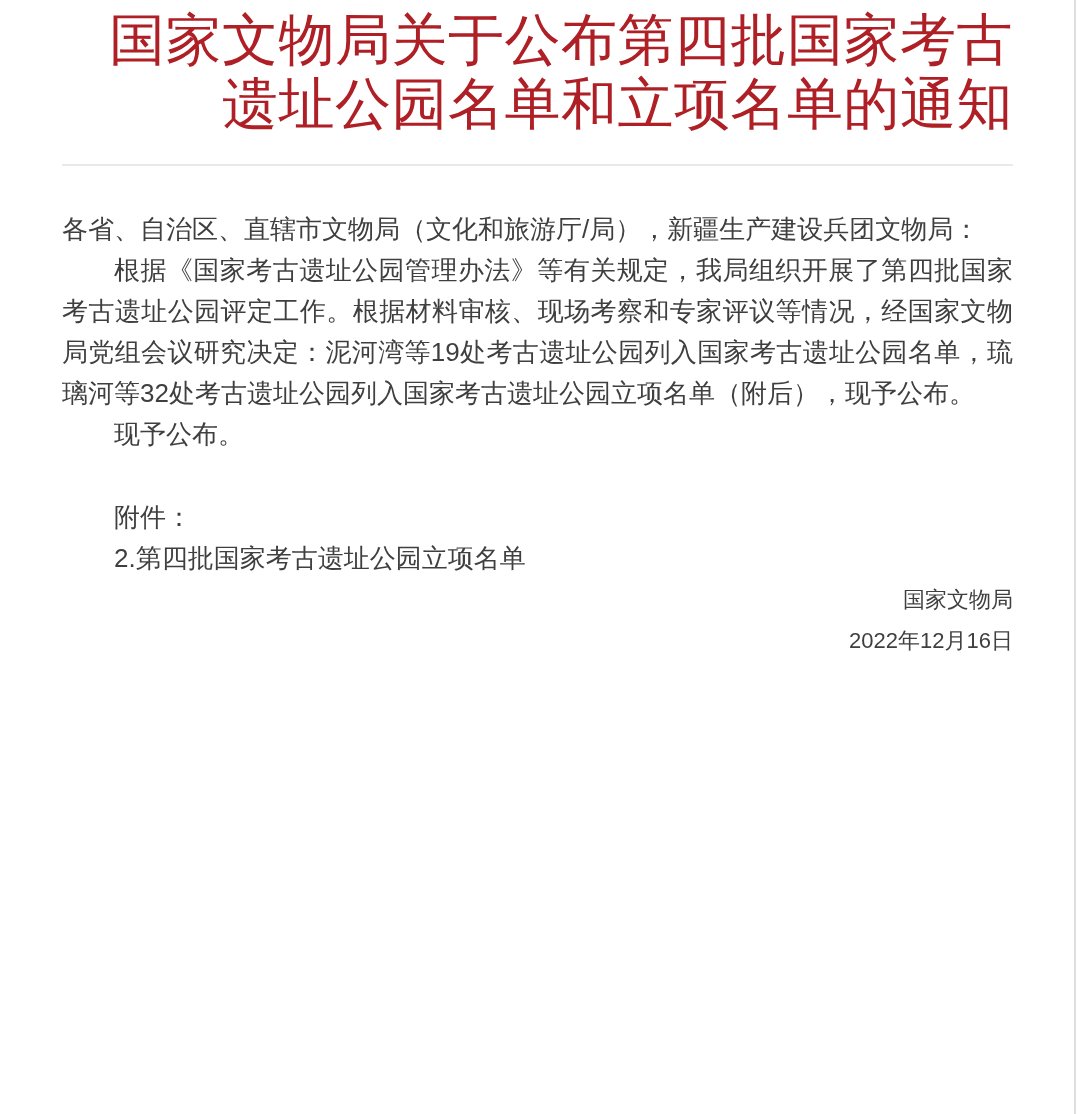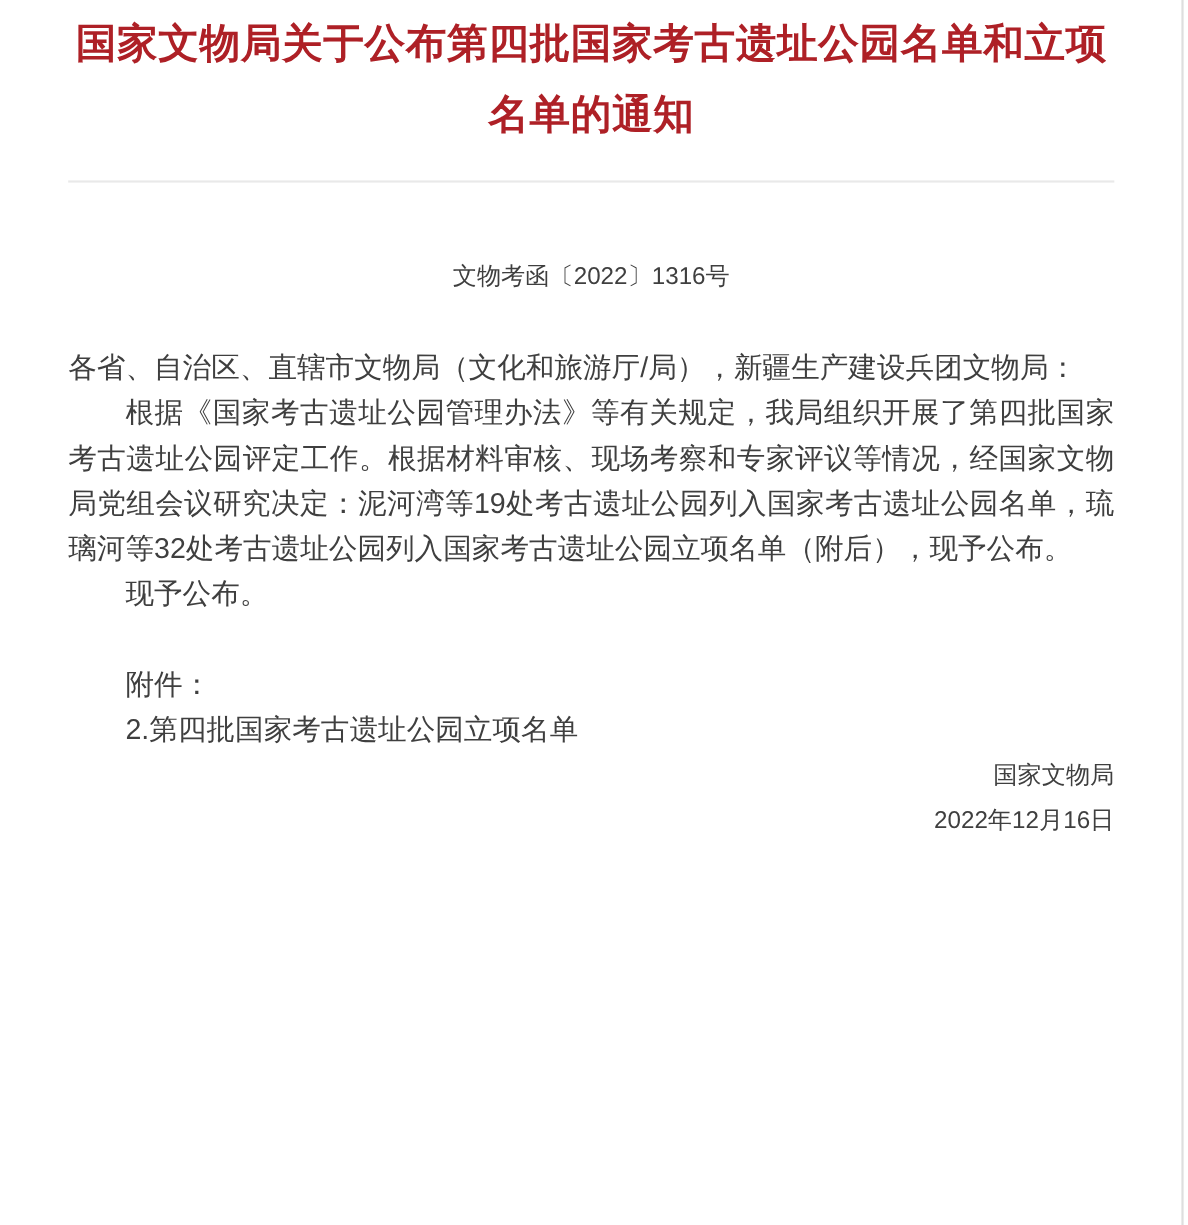--- a/index.html
+++ b/index.html
@@ -14,24 +14,24 @@
     font-family: "Liberation Sans", "DejaVu Sans", sans-serif;
     color: #3f3f3f;
     overflow: hidden;
   }
   .doc {
     padding: 6px 67px 0 62px;
   }
   .doc-title {
     margin: 2px 0 0 0;
     color: #ae2026;
-    font-size: 37px;
+    font-size: 56px;
     line-height: 64px;
-    font-weight: 700;
-    text-align: center;
+    font-weight: 400;
+    text-align: right;
     letter-spacing: 0.5px;
   }
   .divider {
     border: none;
     border-top: 2px solid #e9e9e9;
     height: 0;
     margin: 28px 0 0 0;
   }
   .doc-number {
     margin-top: 64px;
@@ -76,21 +76,20 @@
 </style>
 </head>
 <body>
 
 <div class="doc">
 
   <h1 class="doc-title">国家文物局关于公布第四批国家考古遗址公园名单和立项名单的通知</h1>
 
   <hr class="divider">
 
-  <div class="doc-number">文物考函〔2022〕1316号</div>
 
   <p class="body-line salutation">各省、自治区、直辖市文物局（文化和旅游厅/局），新疆生产建设兵团文物局：</p>
 
   <p class="body-line indent">根据《国家考古遗址公园管理办法》等有关规定，我局组织开展了第四批国家考古遗址公园评定工作。根据材料审核、现场考察和专家评议等情况，经国家文物局党组会议研究决定：泥河湾等19处考古遗址公园列入国家考古遗址公园名单，琉璃河等32处考古遗址公园列入国家考古遗址公园立项名单（附后），现予公布。</p>
 
 
   <p class="body-line indent">现予公布。</p>
 
   <p class="body-line indent attachments-label">附件：</p>
 

